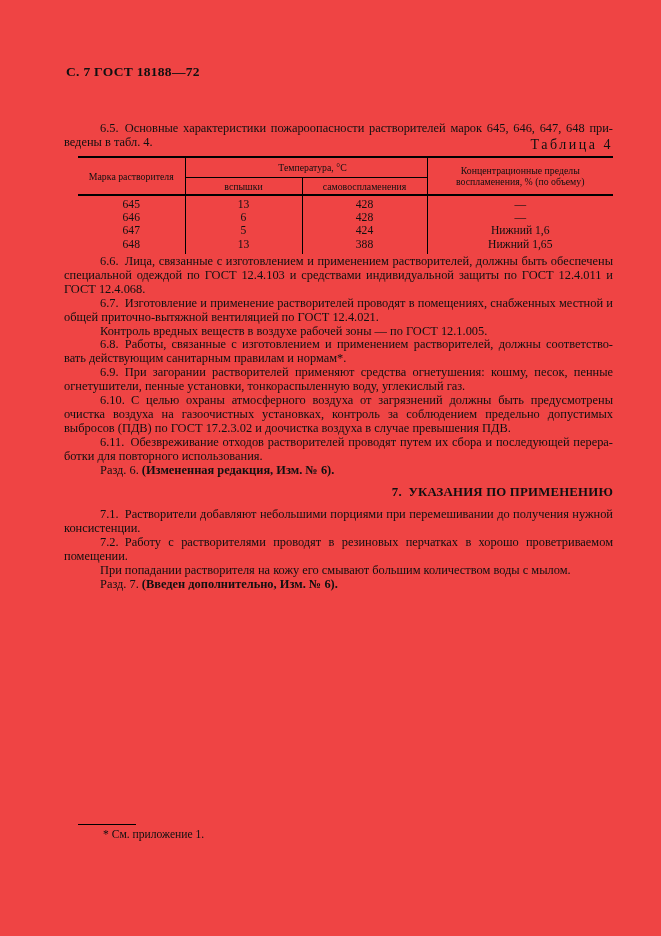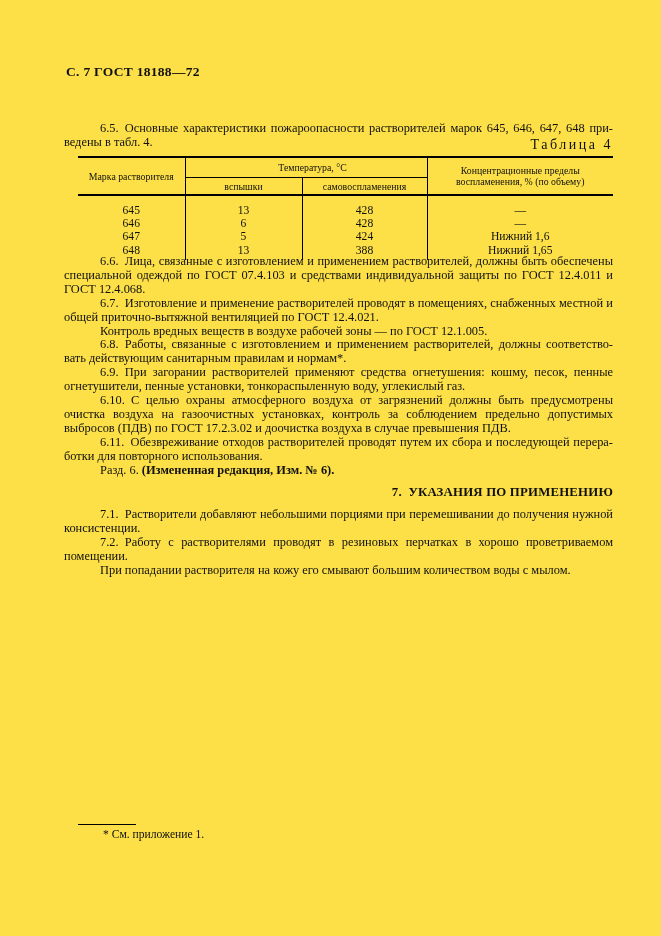--- a/index.html
+++ b/index.html
@@ -2,21 +2,21 @@
 <html lang="ru"><head>
 <meta charset="utf-8">
 <style>
   html,body { margin:0; padding:0; background:#ffffff; }
   body {
     width:661px; height:936px; position:relative;
     font-family:"Liberation Serif", "DejaVu Serif", serif;
     color:#101010;
     -webkit-font-smoothing:antialiased;
   }
-  .page { position:absolute; inset:0; width:661px; height:936px; background:#fde047; overflow:hidden; }
+  .page { position:absolute; inset:0; width:661px; height:936px; background:#ef4444; overflow:hidden; }
 
   .doc-header {
     position:absolute; left:66px; top:64px;
     font-size:13.5px; font-weight:bold; letter-spacing:0.3px; white-space:nowrap;
   }
 
   .para {
     margin:0; font-size:12.4px; line-height:13.9px;
     text-align:justify; text-indent:36px; hyphens:manual;
   }
@@ -42,21 +42,21 @@
   }
   .gost-table th.c1 { border-right:1.5px solid #000; border-bottom:2.5px solid #000; }
   .gost-table th.cgroup { height:17px; border-right:1.5px solid #000; border-bottom:1px solid #000;padding-left:19px; }
   .gost-table th.c2 { height:14px; border-right:1.5px solid #000; border-bottom:2.5px solid #000; }
   .gost-table th.c3 { border-right:1.5px solid #000; border-bottom:2.5px solid #000; }
   .gost-table th.c4 { border-bottom:2.5px solid #000; }
   .gost-table td {
     font-size:11.6px; line-height:13.2px; height:13.2px;
     text-align:center; vertical-align:middle; padding:0;
   }
-  .gost-table tbody tr:first-child td { padding-top:8px; }
+  .gost-table tbody tr:first-child td { padding-top:2px; }
   .gost-table td.b1, .gost-table td.b2, .gost-table td.b3 { border-right:1.5px solid #000; }
   .gost-table tr.spacer td { height:3px; padding:0; }
 
   .body-flow { position:absolute; left:64px; top:255px; width:549px; }
   .rev-plain { margin-right:3px; }
   .rev-bold { font-weight:bold; }
 
   .sec-heading {
     margin:8px 0 9px 0; padding-left:18px;
     text-align:right; text-indent:0;
@@ -123,32 +123,33 @@
       <tr class="spacer">
         <td class="b1"></td>
         <td class="b2"></td>
         <td class="b3"></td>
         <td></td>
       </tr>
     </tbody>
   </table>
 
   <div class="body-flow">
-    <p class="para">6.6. Лица, связанные с изготовлением и применением растворителей, должны быть обеспечены специальной одеждой по ГОСТ 07.4.103 и средствами индивидуальной защиты по ГОСТ 12.4.011 и ГОСТ 12.4.068.</p>
+    <p class="para">6.6. Лица, связанные с изготовлением и применением растворителей, должны быть обеспечены специальной одеждой по ГОСТ 12.4.103 и средствами индивидуальной защиты по ГОСТ 12.4.011 и ГОСТ 12.4.068.</p>
     <p class="para">6.7. Изготовление и применение растворителей проводят в помещениях, снабженных местной и общей приточно-вытяжной вентиляцией по ГОСТ 12.4.021.</p>
     <p class="para">Контроль вредных веществ в воздухе рабочей зоны — по ГОСТ 12.1.005.</p>
     <p class="para">6.8. Работы, связанные с изготовлением и применением растворителей, должны соответство­вать действующим санитарным правилам и нормам*.</p>
     <p class="para">6.9. При загорании растворителей применяют средства огнетушения: кошму, песок, пенные огнетушители, пенные установки, тонкораспыленную воду, углекислый газ.</p>
     <p class="para">6.10. С целью охраны атмосферного воздуха от загрязнений должны быть предусмотрены очистка воздуха на газоочистных установках, контроль за соблюдением предельно допустимых выбросов (ПДВ) по ГОСТ 17.2.3.02 и доочистка воздуха в случае превышения ПДВ.</p>
     <p class="para">6.11. Обезвреживание отходов растворителей проводят путем их сбора и последующей перера­ботки для повторного использования.</p>
     <p class="para"><span class="rev-plain">Разд. 6.</span><span class="rev-bold">(Измененная редакция, Изм. № 6).</span></p>
 
     <p class="para sec-heading">7. УКАЗАНИЯ ПО ПРИМЕНЕНИЮ</p>
 
     <p class="para">7.1. Растворители добавляют небольшими порциями при перемешивании до получения нуж­ной консистенции.</p>
     <p class="para">7.2. Работу с растворителями проводят в резиновых перчатках в хорошо проветриваемом помещении.</p>
     <p class="para">При попадании растворителя на кожу его смывают большим количеством воды с мылом.</p>
+    <p class="para"><span class="rev-plain">Разд. 7.</span><span class="rev-bold">(Введен дополнительно, Изм. № 6).</span></p>
   </div>
 
   <div class="footnote-rule"></div>
   <div class="footnote-text">* См. приложение 1.</div>
 
 </div>
 
 </body></html>

